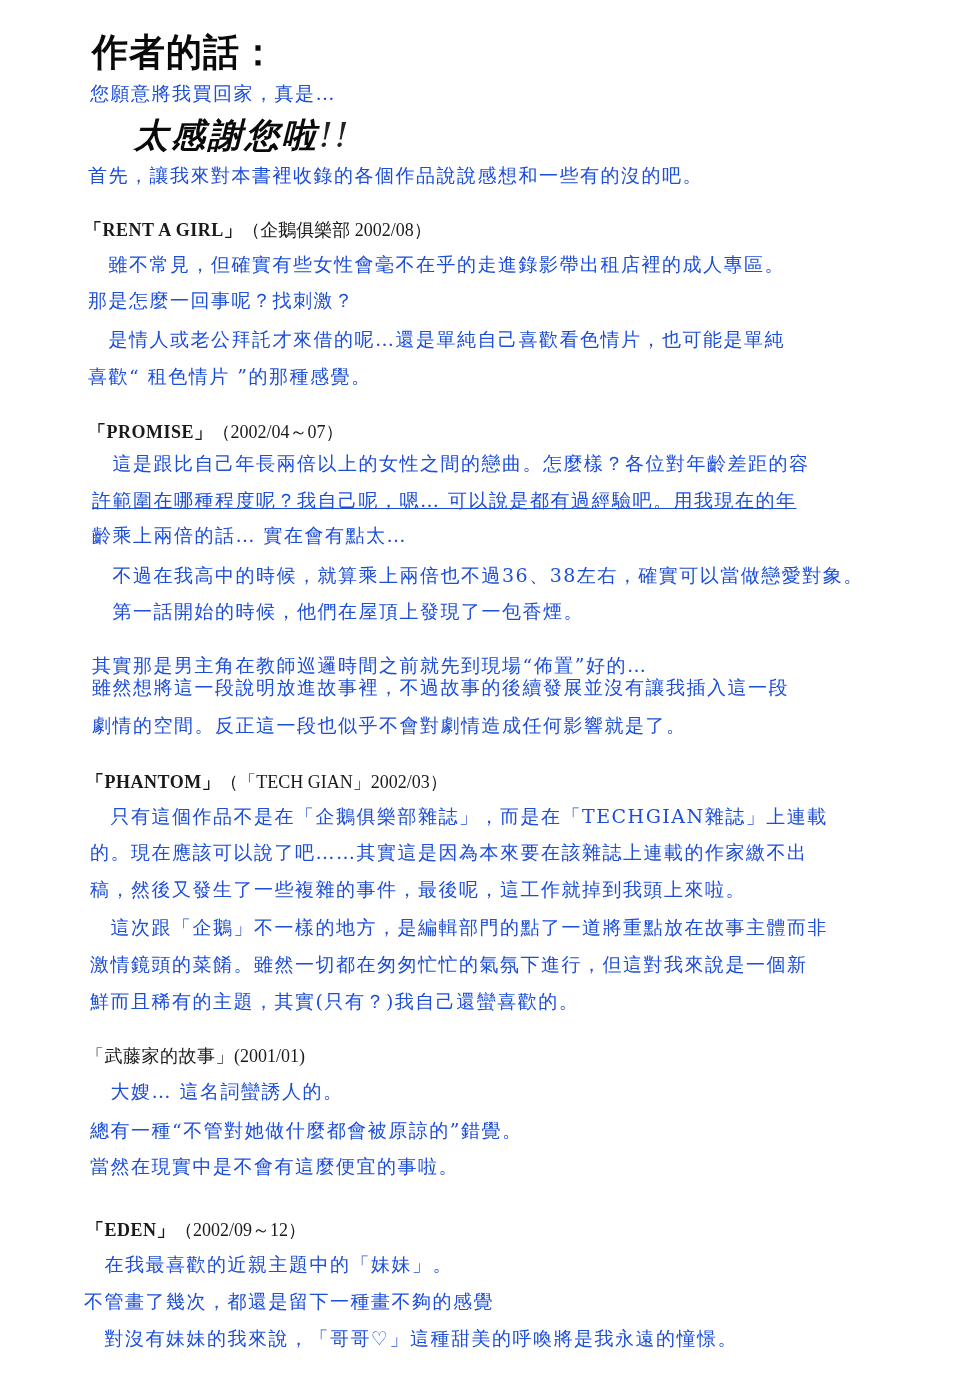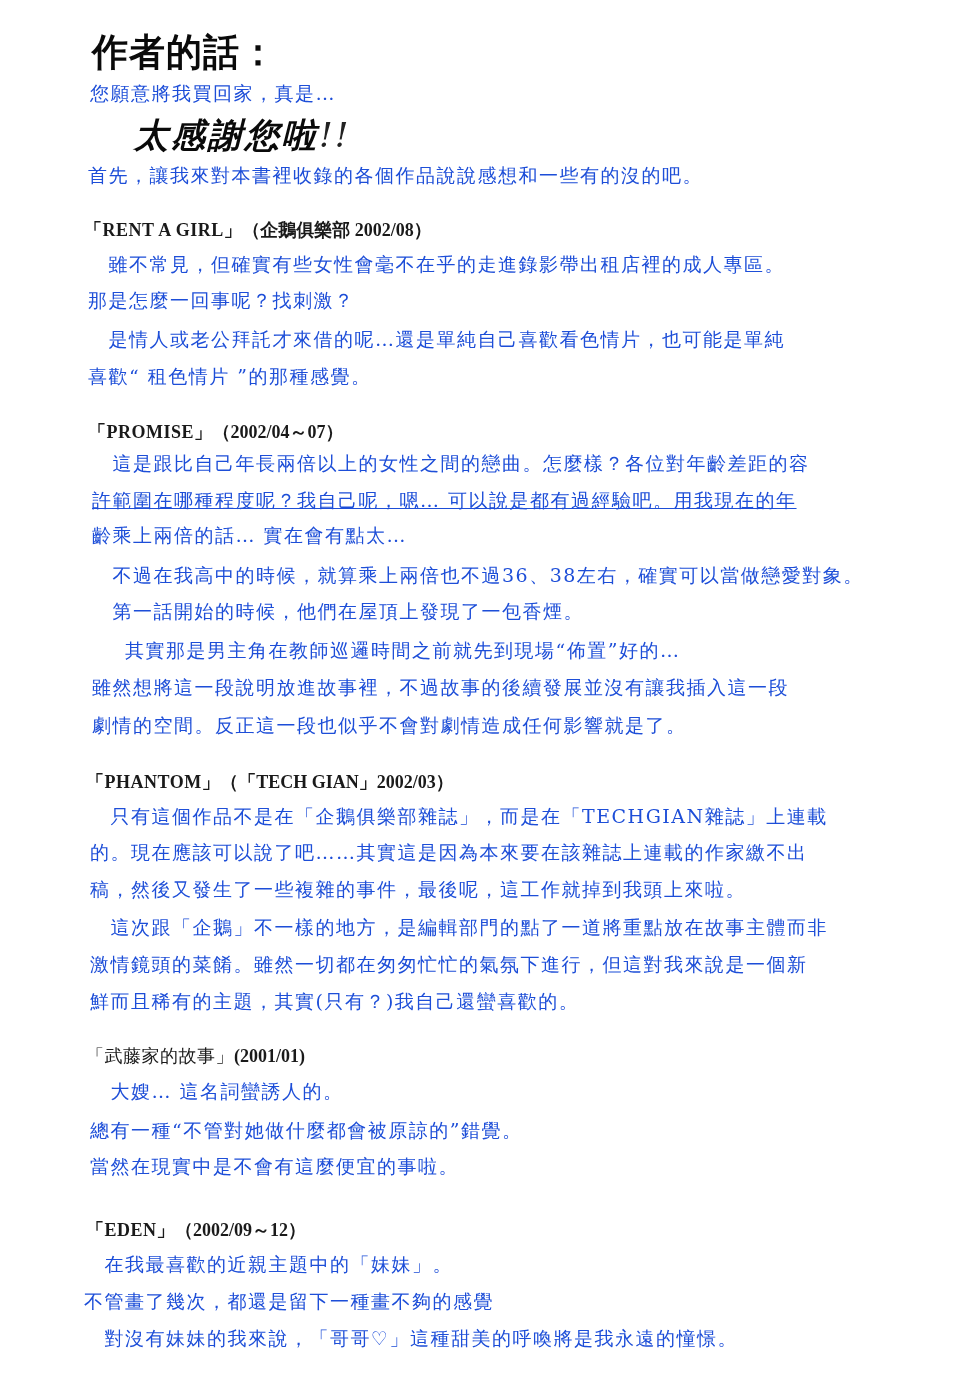--- a/index.html
+++ b/index.html
@@ -65,21 +65,21 @@
       font-size: 18px;
       line-height: 24px;
       white-space: nowrap;
       color: #1a1a1a;
     }
     .heading .work {
       font-weight: bold;
       letter-spacing: 0.5px;
     }
     .heading .meta {
-      font-weight: bold;
+      font-weight: normal;
       letter-spacing: 0px;
     }
     .heading.cjk .work {
       font-weight: normal;
       font-family: "DejaVu Serif", serif;
     }
   </style>
 </head>
 <body>
 
@@ -104,21 +104,21 @@
   <div class="line" style="left:88px; top:363px;">喜歡“ 租色情片 ”的那種感覺。</div>
 
   <div class="heading" style="left:88px; top:420px;text-align:right;">
     <span class="work">「PROMISE」</span><span class="meta">（2002/04～07）</span>
   </div>
   <div class="line" style="left:92px; top:450px;">　這是跟比自己年長兩倍以上的女性之間的戀曲。怎麼樣？各位對年齡差距的容</div>
   <div class="line" style="left:92px; top:487px;text-decoration:underline;">許範圍在哪種程度呢？我自己呢，嗯… 可以說是都有過經驗吧。用我現在的年</div>
   <div class="line" style="left:92px; top:522px;">齡乘上兩倍的話… 實在會有點太…</div>
   <div class="line" style="left:92px; top:562px;">　不過在我高中的時候，就算乘上兩倍也不過36、38左右，確實可以當做戀愛對象。</div>
   <div class="line" style="left:92px; top:598px;">　第一話開始的時候，他們在屋頂上發現了一包香煙。</div>
-  <div class="line" style="left:92px; top:637px;margin-left:33px;">其實那是男主角在教師巡邏時間之前就先到現場“佈置”好的…</div>
+  <div class="line" style="left:92px; top:652px;">其實那是男主角在教師巡邏時間之前就先到現場“佈置”好的…</div>
   <div class="line" style="left:92px; top:674px;">雖然想將這一段說明放進故事裡，不過故事的後續發展並沒有讓我插入這一段</div>
   <div class="line" style="left:92px; top:712px;">劇情的空間。反正這一段也似乎不會對劇情造成任何影響就是了。</div>
 
   <div class="heading" style="left:86px; top:770px;">
     <span class="work">「PHANTOM」</span><span class="meta">（「TECH GIAN」2002/03）</span>
   </div>
   <div class="line" style="left:90px; top:803px;">　只有這個作品不是在「企鵝俱樂部雜誌」，而是在「TECHGIAN雜誌」上連載</div>
   <div class="line" style="left:90px; top:839px;">的。現在應該可以說了吧……其實這是因為本來要在該雜誌上連載的作家繳不出</div>
   <div class="line" style="left:90px; top:876px;">稿，然後又發生了一些複雜的事件，最後呢，這工作就掉到我頭上來啦。</div>
   <div class="line" style="left:90px; top:914px;">　這次跟「企鵝」不一樣的地方，是編輯部門的點了一道將重點放在故事主體而非</div>

